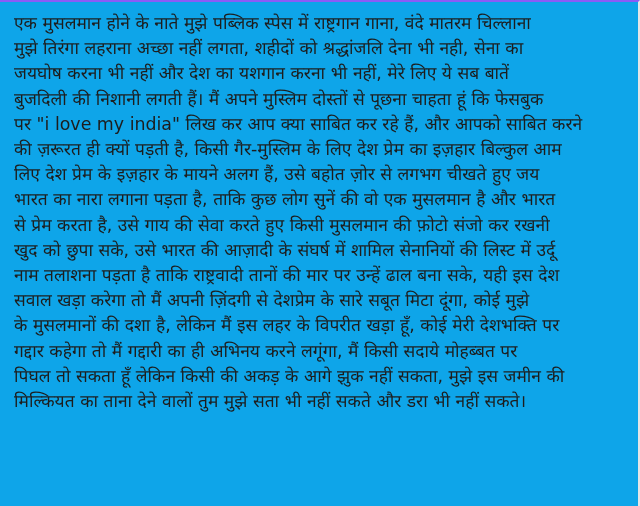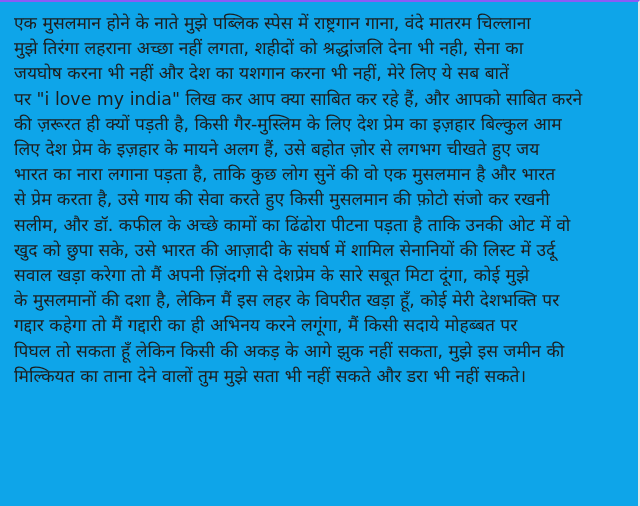--- a/index.html
+++ b/index.html
@@ -39,26 +39,27 @@
     }
   </style>
 </head>
 <body>
 
 <div class="frame">
   <div class="post-body">
     <span class="line">एक मुसलमान होने के नाते मुझे पब्लिक स्पेस में राष्ट्रगान गाना, वंदे मातरम चिल्लाना</span>
     <span class="line">मुझे तिरंगा लहराना अच्छा नहीं लगता, शहीदों को श्रद्धांजलि देना भी नही, सेना का</span>
     <span class="line">जयघोष करना भी नहीं और देश का यशगान करना भी नहीं, मेरे लिए ये सब बातें</span>
+    <span class="line">बुजदिली की निशानी लगती हैं। मैं अपने मुस्लिम दोस्तों से पूछना चाहता हूं कि फेसबुक</span>
     <span class="line">पर "i love my india" लिख कर आप क्या साबित कर रहे हैं, और आपको साबित करने</span>
     <span class="line">की ज़रूरत ही क्यों पड़ती है, किसी गैर-मुस्लिम के लिए देश प्रेम का इज़हार बिल्कुल आम</span>
     <span class="line">लिए देश प्रेम के इज़हार के मायने अलग हैं, उसे बहोत ज़ोर से लगभग चीखते हुए जय</span>
     <span class="line">भारत का नारा लगाना पड़ता है, ताकि कुछ लोग सुनें की वो एक मुसलमान है और भारत</span>
     <span class="line">से प्रेम करता है, उसे गाय की सेवा करते हुए किसी मुसलमान की फ़ोटो संजो कर रखनी</span>
-    <span class="line">सलीम, और डॉ. कफील के अच्छे कामों का ढिंढोरा पीटना पड़ता है ताकि उनकी ओट में वो</span>
     <span class="line">खुद को छुपा सके, उसे भारत की आज़ादी के संघर्ष में शामिल सेनानियों की लिस्ट में उर्दू</span>
+    <span class="line">नाम तलाशना पड़ता है ताकि राष्ट्रवादी तानों की मार पर उन्हें ढाल बना सके, यही इस देश</span>
     <span class="line">सवाल खड़ा करेगा तो मैं अपनी ज़िंदगी से देशप्रेम के सारे सबूत मिटा दूंगा, कोई मुझे</span>
     <span class="line">के मुसलमानों की दशा है, लेकिन मैं इस लहर के विपरीत खड़ा हूँ, कोई मेरी देशभक्ति पर</span>
     <span class="line">गद्दार कहेगा तो मैं गद्दारी का ही अभिनय करने लगूंगा, मैं किसी सदाये मोहब्बत पर</span>
     <span class="line">पिघल तो सकता हूँ लेकिन किसी की अकड़ के आगे झुक नहीं सकता, मुझे इस जमीन की</span>
     <span class="line">मिल्कियत का ताना देने वालों तुम मुझे सता भी नहीं सकते और डरा भी नहीं सकते।</span>
   </div>
 </div>
 
 </body></html>

